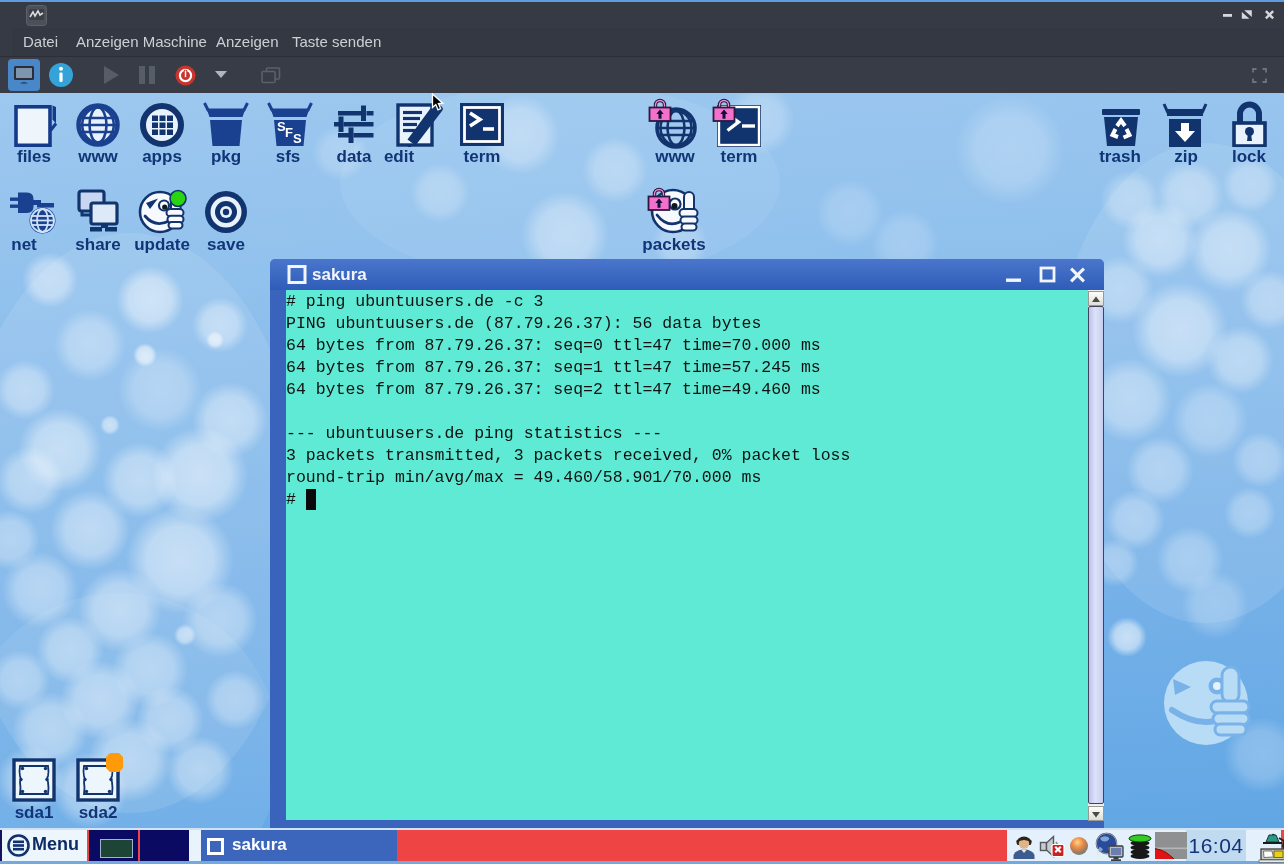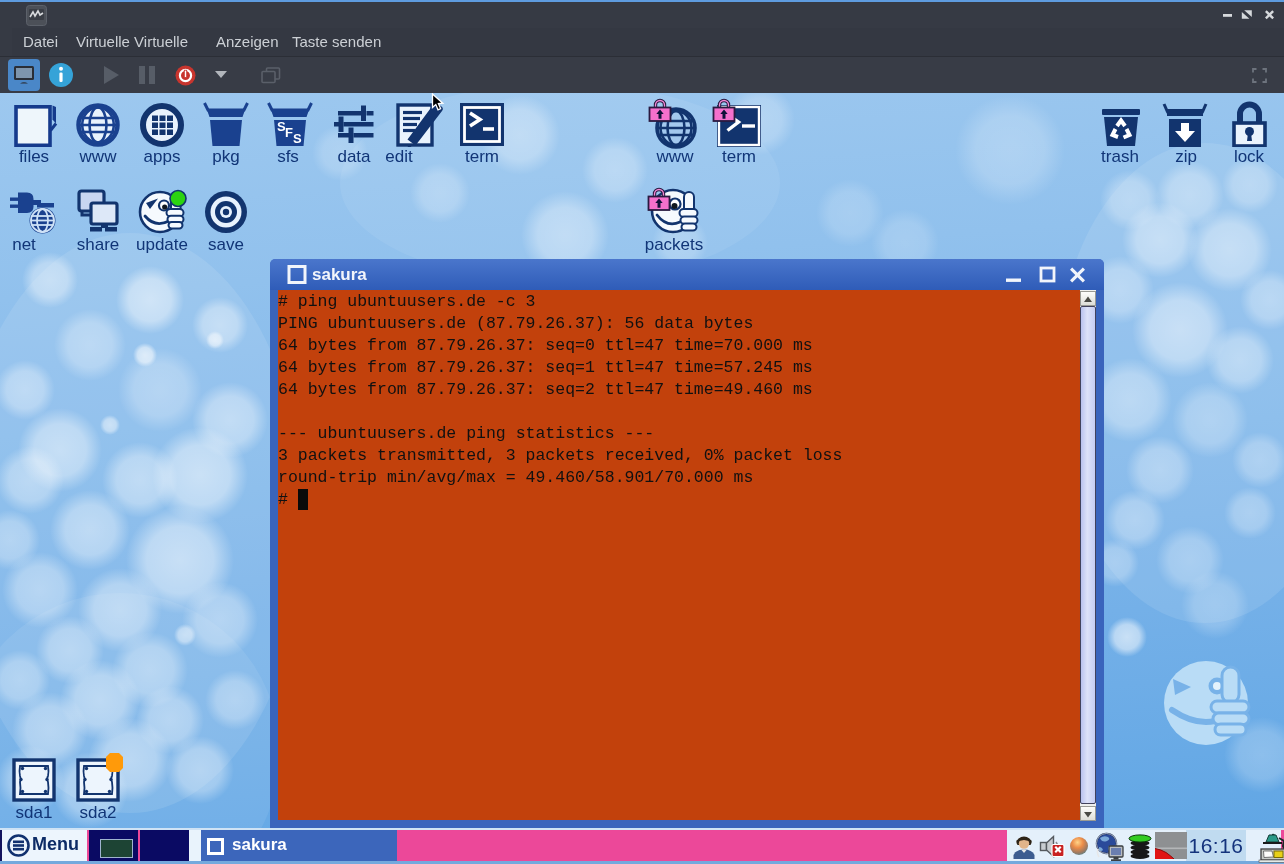--- a/index.html
+++ b/index.html
@@ -10,32 +10,32 @@
 #topline{left:0;top:0;width:1284px;height:2px;background:#5e9bdf;}
 #titlebar{left:0;top:2px;width:1284px;height:26px;background:#363a44;}
 #title{left:0;top:2px;width:1284px;height:26px;text-align:center;line-height:26px;color:#e9ebee;font-weight:700;font-size:16px;letter-spacing:0.3px;margin-top:25px;}
 #menubar{left:12px;top:28px;width:1284px;height:28px;background:#343842;color:#ccd0d5;font-size:15px;}
 .mitem{position:absolute;top:0;height:28px;line-height:28px;}
 #toolbar{left:0;top:56px;width:1284px;height:37px;background:#383c46;border-top:1px solid #2b2e36;}
 
 #desktop{left:0;top:93px;width:1284px;height:737px;overflow:hidden;
 background:linear-gradient(176deg,#9dc8ef 0%,#91c1ed 25%,#82b8ea 50%,#74b0e8 72%,#68aae6 90%,#61a6e4 100%);
 }
-.dlabel{position:absolute;font-weight:400;font-size:17px;color:#113577;text-align:left;white-space:nowrap;transform:translateX(-50%);}
+.dlabel{position:absolute;font-weight:700;font-size:17px;color:#113577;text-align:left;white-space:nowrap;transform:translateX(-50%);}
 
 #term{left:270px;top:259px;width:834px;height:569px;background:#3a64bc;border-radius:6px 6px 0 0;}
 #termtitle{left:0;top:0;width:834px;height:31px;background:linear-gradient(180deg,#4a76cc,#2f5cb8);border-radius:5px 5px 0 0;}
-#termbody{left:8px;top:31px;width:818px;height:530px;background:#c2410c;}
+#termbody{left:16px;top:31px;width:818px;height:530px;background:#5eead4;}
 #termtext{left:0px;top:1px;font-family:"Liberation Mono",monospace;font-size:16.5px;line-height:22px;color:#111;white-space:pre;}
 
 #sbar{left:802px;top:0;width:16px;height:530px;background:#f0f0ee;}
 .sbtn{position:absolute;left:0;width:16px;height:15px;background:linear-gradient(180deg,#fdfdfb,#deded8);border:1px solid #9a9a94;box-sizing:border-box;}
 #sthumb{position:absolute;left:0;top:16px;width:16px;height:498px;background:linear-gradient(90deg,#b9c2ee,#dde2f8 45%,#c6cdf2);border:1px solid #42425c;box-sizing:border-box;border-radius:2px;}
 
-#taskbar{left:0;top:828px;width:1284px;height:36px;background:#ec4899;}
+#taskbar{left:0;top:828px;width:1284px;height:36px;background:#ef4444;}
 #tb_top{left:0;top:0;width:1284px;height:2px;background:#cfe3f5;}
 #tb_bot{left:0;top:33px;width:1284px;height:3px;background:#74a9dd;}
 #menu_btn{left:2px;top:2px;width:85px;height:31px;background:#edf5fd;}
 #menu_txt{left:32px;top:3px;font-weight:700;font-size:18px;color:#0d2b66;line-height:26px;}
 .pcell{position:absolute;top:2px;width:49px;height:31px;background:#0a0a63;}
 #pgap{left:189px;top:2px;width:12px;height:31px;background:#e9f3fc;}
 #task_sak{left:201px;top:2px;width:196px;height:31px;background:#3c66bb;}
 #tray{left:1007px;top:2px;width:274px;height:31px;background:#e4f0fb;}
 #clockbg{position:absolute;left:179px;top:0;width:60px;height:31px;background:#c0dbf0;}
 #clock{position:absolute;left:179px;top:3px;width:60px;text-align:center;font-size:21px;color:#14337c;line-height:26px;letter-spacing:0.5px;}
@@ -54,21 +54,21 @@
   <div class="abs" id="title">vm1 auf QEMU/KVM</div>
 
   <svg class="abs" style="left:1218px;top:6px" width="62" height="16" viewBox="0 0 62 16">
     <rect x="5" y="8" width="9" height="2.8" fill="#d6d9dc"></rect>
     <path d="M26.2 4.3 L33.8 4.3 L33.8 10.9 Z" fill="#d6d9dc"></path>
     <path d="M23.8 6.1 L23.8 12.7 L31.4 12.7 Z" fill="#d6d9dc"></path>
     <path d="M47 5.2 L48.7 3.5 L51.5 6.3 L54.3 3.5 L56 5.2 L53.2 8 L56 10.8 L54.3 12.5 L51.5 9.7 L48.7 12.5 L47 10.8 L49.8 8 Z" fill="#d6d9dc" transform="translate(0,0.8)"></path>
   </svg>
   <div class="abs" id="menubar">
     <span class="mitem" style="left:11px">Datei</span>
-    <span class="mitem" style="left:64px">Virtuelle Virtuelle</span>
+    <span class="mitem" style="left:64px">Anzeigen Maschine</span>
     <span class="mitem" style="left:204px">Anzeigen</span>
     <span class="mitem" style="left:280px">Taste senden</span>
   </div>
   <div class="abs" id="toolbar">
 
     <div class="abs" style="left:8px;top:2px;width:32px;height:32px;background:#4a87c8;border-radius:4px;"></div>
     <svg class="abs" style="left:13px;top:8px" width="22" height="20" viewBox="0 0 22 20">
       <rect x="1" y="1" width="20" height="14" rx="1.5" fill="#2a2e37"></rect>
       <rect x="3" y="3" width="16" height="10" fill="#7e95ad"></rect>
       <path d="M 7 18.5 q 4 -2.5 8 0 z" fill="#2a2e37"></path>
@@ -504,21 +504,21 @@
     <div class="pcell" style="left:139.5px;"></div>
     <div class="abs" style="left:100px;top:11px;width:31px;height:17px;background:#1d4434;border:1px solid #9fb4cf;"></div>
     <div class="abs" id="pgap"></div>
     <div class="abs" id="task_sak"></div>
     <svg class="abs" style="left:207px;top:10px" width="17" height="17" viewBox="0 0 17 17">
       <rect x="1.5" y="1.5" width="14" height="14" fill="none" stroke="#fff" stroke-width="3"></rect>
     </svg>
     <div class="abs" style="left:232px;top:4px;font-weight:700;font-size:17px;color:#fff;line-height:26px;">sakura</div>
     <div class="abs" id="tray">
       <div id="clockbg"></div>
-      <div id="clock">16:16</div>
+      <div id="clock">16:04</div>
 
       <svg class="abs" style="left:4px;top:3px" width="26" height="26" viewBox="0 0 26 26">
         <path d="M5.5 10 a 7.5 6.5 0 0 1 15 0 l -1 2 l -13 0 Z" fill="#2e2417"></path>
         <circle cx="13" cy="10.5" r="5.2" fill="#e0b48a"></circle>
         <path d="M5.5 9.5 Q 13 4.5 20.5 9.5 L 20.5 7.5 Q 13 1.5 5.5 7.5 Z" fill="#2e2417"></path>
         <path d="M2.5 26 L2.5 22 Q 5 16.5 13 16.5 Q 21 16.5 23.5 22 L 23.5 26 Z" fill="#3c5c90"></path>
         <path d="M10.5 17 L13 20 L15.5 17 L13 16.2 Z" fill="#e8e8e8"></path>
       </svg>
 
       <svg class="abs" style="left:32px;top:5px" width="26" height="24" viewBox="0 0 26 24">

